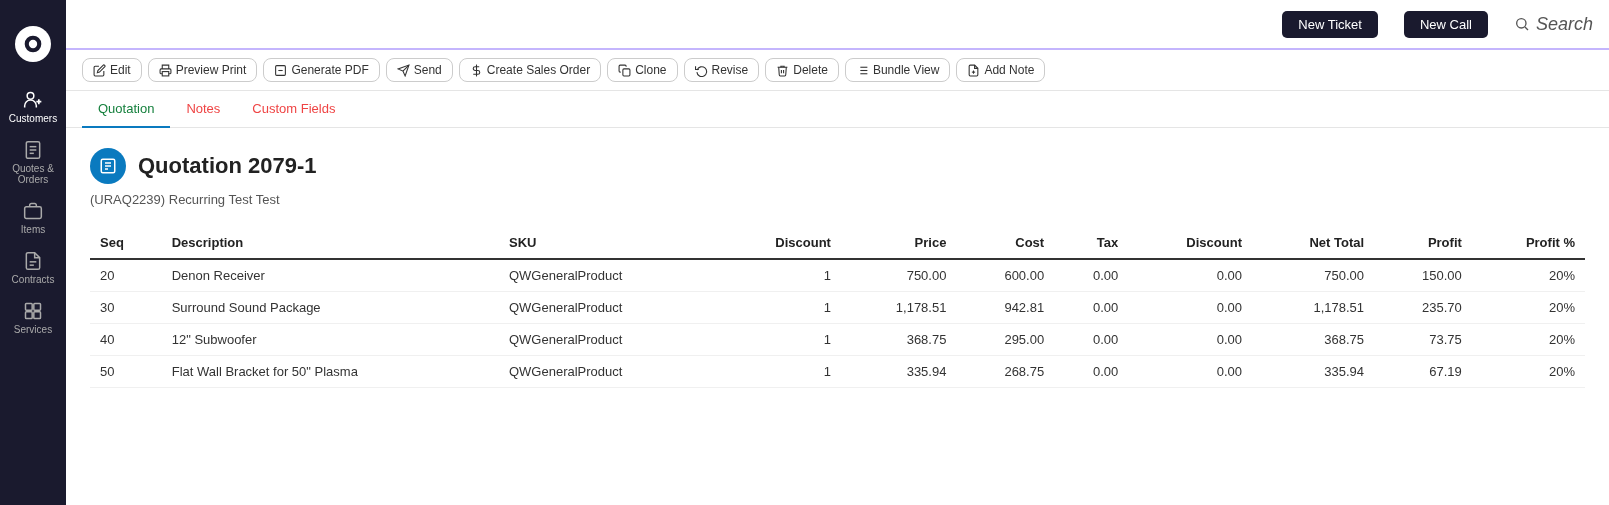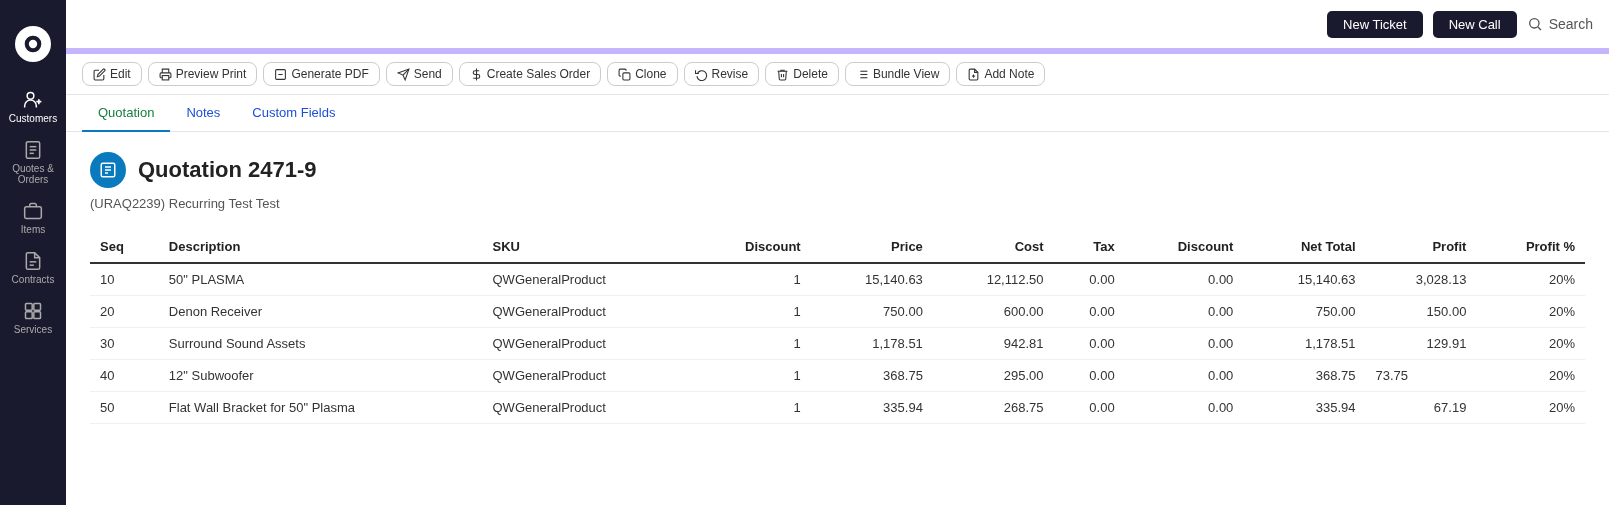--- a/index.html
+++ b/index.html
@@ -42,41 +42,42 @@
       flex-direction: column;
       overflow: hidden;
     }
 
     
     .topbar {
       display: flex;
       align-items: center;
       justify-content: flex-end;
       padding: 24px 16px;
-      border-bottom: 6px solid #c4b5fd;
-      gap: 10px;
+      border-bottom: 2px solid #c4b5fd;
+      gap: 26px;
       height: 50px;
     }
     .btn-primary {
       background: #1a1a2e;
       color: #fff;
       border: none;
       border-radius: 5px;
       padding: 6px 16px;
       font-size: 13px;
       cursor: pointer;
       font-weight: 500;
     }
     .search-area {
       display: flex;
       align-items: center;
       gap: 6px;
       color: #555;
-      font-size: 14px;
+      font-size: 18px;
       cursor: pointer;
+      font-style: italic;
     }
     .search-icon-svg { width: 16px; height: 16px; }
 
     
     .toolbar {
       display: flex;
       align-items: center;
       padding: 8px 16px;
       border-bottom: 1px solid #e5e5e5;
       gap: 6px;
@@ -99,21 +100,21 @@
     
     .tabs {
       display: flex;
       border-bottom: 1px solid #e5e5e5;
       padding: 0 16px;
     }
     .tab {
       padding: 10px 16px;
       cursor: pointer;
       font-size: 13px;
-      color: #1d4ed8;
+      color: #ef4444;
       border-bottom: 2px solid transparent;
       margin-bottom: -1px;
     }
     .tab.active {
       color: #15803d;
       border-bottom: 2px solid #0a7abf;
       font-weight: 500;
     }
 
     
@@ -339,21 +340,21 @@
 
     <div class="quotation-header">
       <div class="quotation-icon">
         <svg viewBox="0 0 24 24" fill="white">
             <rect x="3" y="3" width="18" height="18" rx="2" fill="none" stroke="white" stroke-width="2"></rect>
             <line x1="8" y1="8" x2="16" y2="8" stroke="white" stroke-width="2"></line>
             <line x1="8" y1="12" x2="16" y2="12" stroke="white" stroke-width="2"></line>
             <line x1="8" y1="16" x2="12" y2="16" stroke="white" stroke-width="2"></line>
           </svg>
       </div>
-      <h1 class="quotation-title">Quotation 2471-9</h1>
+      <h1 class="quotation-title">Quotation 2079-1</h1>
     </div>
 
     <p class="quotation-subtitle">(URAQ2239) Recurring Test Test</p>
 
     <table class="quote-table">
       <thead>
         <tr>
           <th>Seq</th>
           <th>Description</th>
           <th>SKU</th>
@@ -361,70 +362,57 @@
           <th class="right">Price</th>
           <th class="right">Cost</th>
           <th class="right">Tax</th>
           <th class="right">Discount</th>
           <th class="right">Net Total</th>
           <th class="right">Profit</th>
           <th class="right">Profit %</th>
         </tr>
       </thead>
       <tbody id="table-body">
-      <tr>
-            <td>10</td>
-            <td>50" PLASMA</td>
-            <td>QWGeneralProduct</td>
-            <td style="text-align: right;">1</td>
-            <td style="text-align: right;">15,140.63</td>
-            <td style="text-align: right;">12,112.50</td>
-            <td style="text-align: right;">0.00</td>
-            <td style="text-align: right;">0.00</td>
-            <td style="text-align: right;">15,140.63</td>
-            <td style="text-align: right;">3,028.13</td>
-            <td style="text-align: right;">20%</td>
-          </tr>
           <tr>
             <td>20</td>
             <td>Denon Receiver</td>
             <td>QWGeneralProduct</td>
             <td style="text-align: right;">1</td>
             <td style="text-align: right;">750.00</td>
             <td style="text-align: right;">600.00</td>
             <td style="text-align: right;">0.00</td>
             <td style="text-align: right;">0.00</td>
             <td style="text-align: right;">750.00</td>
             <td style="text-align: right;">150.00</td>
             <td style="text-align: right;">20%</td>
           </tr>
           <tr>
             <td>30</td>
-            <td>Surround Sound Assets</td>
+            <td>Surround Sound Package</td>
             <td>QWGeneralProduct</td>
             <td style="text-align: right;">1</td>
             <td style="text-align: right;">1,178.51</td>
             <td style="text-align: right;">942.81</td>
             <td style="text-align: right;">0.00</td>
             <td style="text-align: right;">0.00</td>
             <td style="text-align: right;">1,178.51</td>
-            <td style="text-align: right;">129.91</td>
+            <td style="text-align: right;">235.70</td>
             <td style="text-align: right;">20%</td>
           </tr>
           <tr>
             <td>40</td>
             <td>12" Subwoofer</td>
             <td>QWGeneralProduct</td>
             <td style="text-align: right;">1</td>
             <td style="text-align: right;">368.75</td>
             <td style="text-align: right;">295.00</td>
             <td style="text-align: right;">0.00</td>
             <td style="text-align: right;">0.00</td>
             <td style="text-align: right;">368.75</td>
-            <td style="">73.75</td>
+            <td style="text-align: right;">73.75</td>
             <td style="text-align: right;">20%</td>
           </tr>
           <tr>
             <td>50</td>
             <td>Flat Wall Bracket for 50" Plasma</td>
             <td>QWGeneralProduct</td>
             <td style="text-align: right;">1</td>
             <td style="text-align: right;">335.94</td>
             <td style="text-align: right;">268.75</td>
             <td style="text-align: right;">0.00</td>

